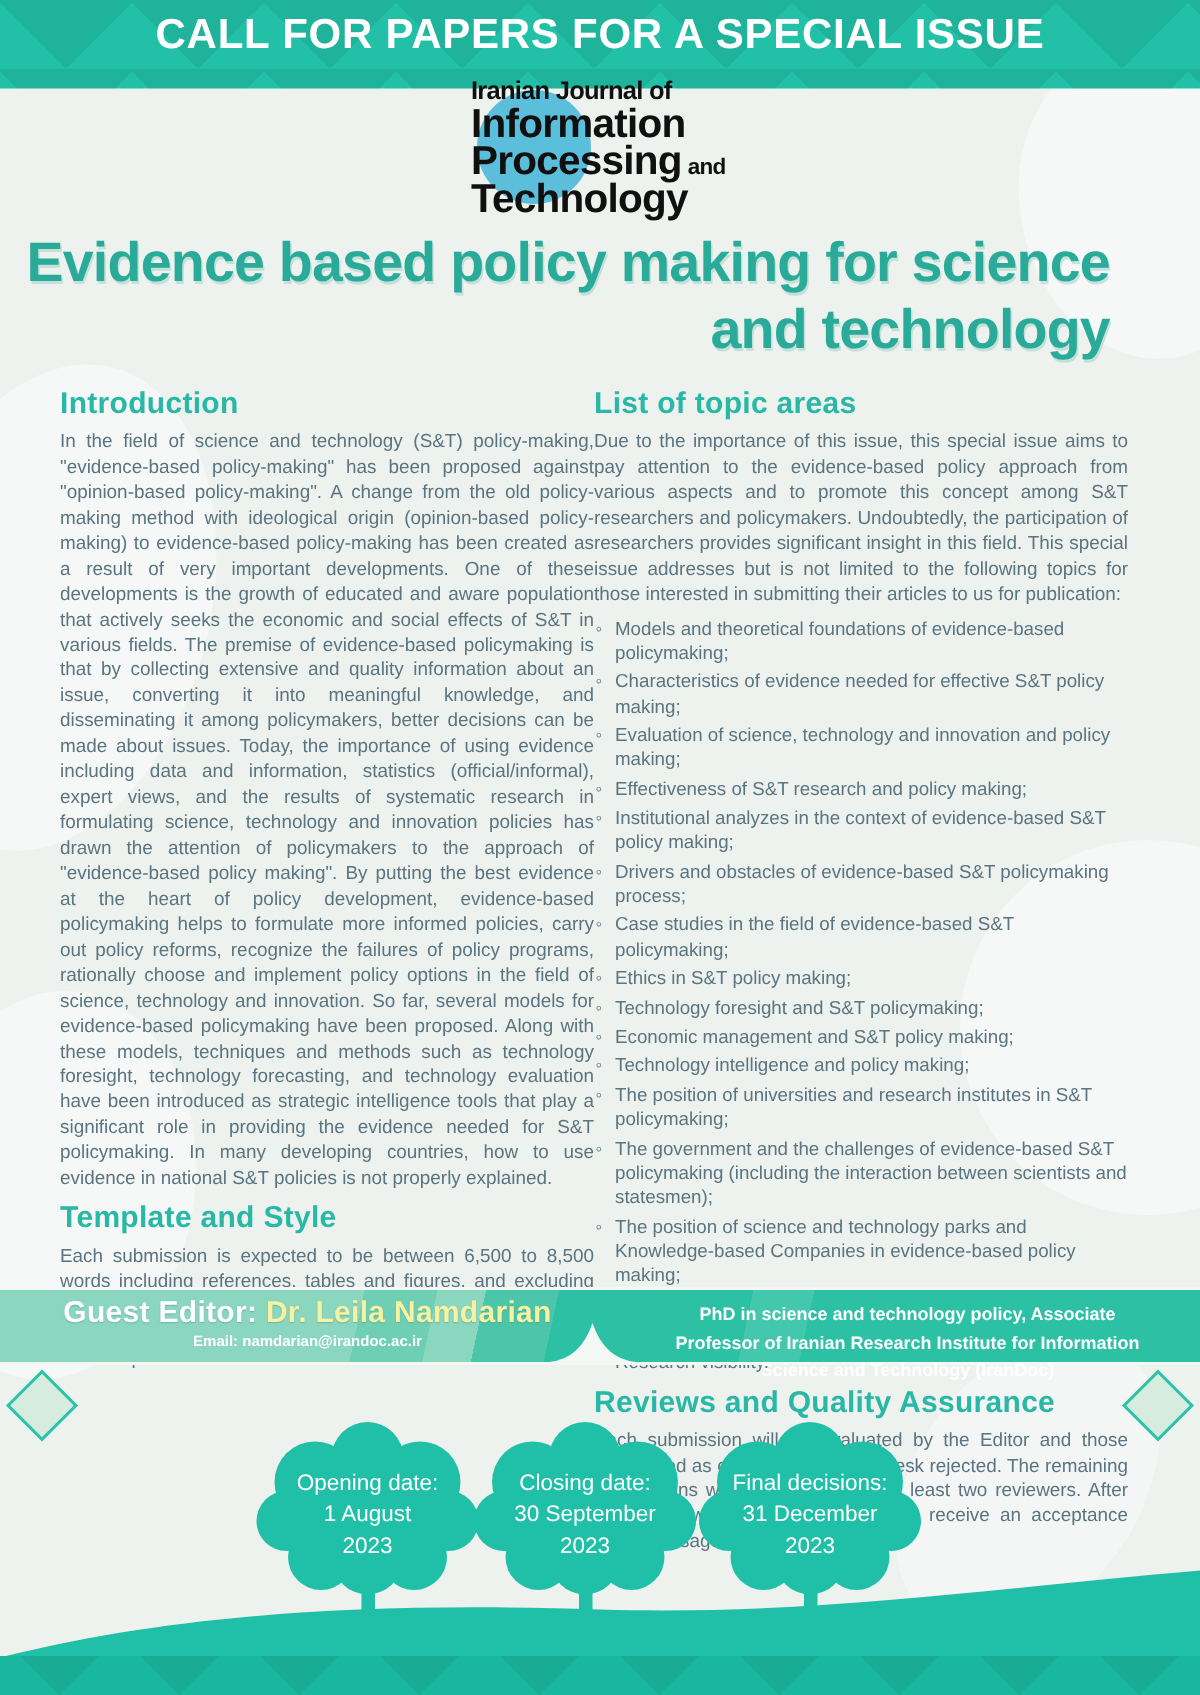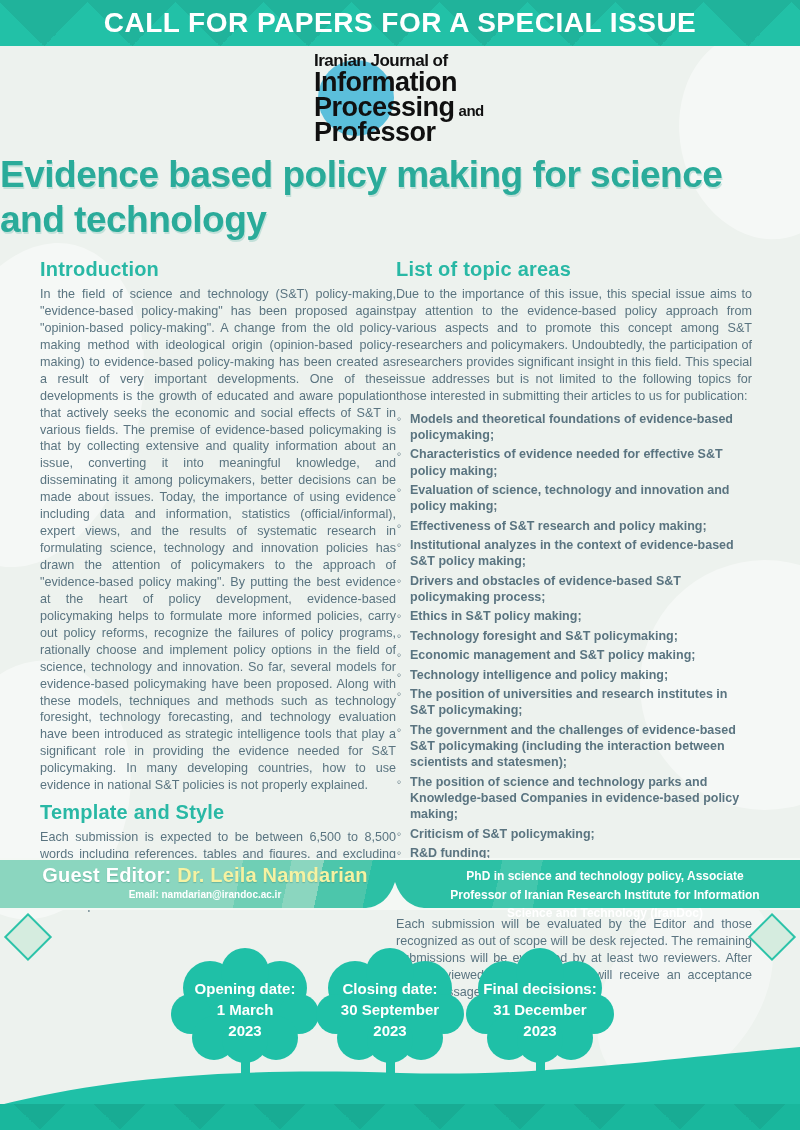--- a/index.html
+++ b/index.html
@@ -9,48 +9,48 @@
 
   
   .blob { position:absolute; background:rgba(255,255,255,0.45); border-radius:50%; }
   .blob.b1 { left:-70px; top:240px; width:210px; height:330px; transform:rotate(14deg); }
   .blob.b2 { right:-90px; top:560px; width:250px; height:250px; }
   .blob.b3 { right:-50px; top:30px;  width:170px; height:210px; transform:rotate(-12deg); }
   .blob.b4 { left:-60px; top:660px; width:190px; height:260px; transform:rotate(8deg); }
   .blob.b5 { right:40px; bottom:30px; width:150px; height:220px; transform:rotate(35deg); background:rgba(255,255,255,0.35); }
 
   
-  .top-banner { position:absolute; top:0; left:0; right:0; height:46px; background:#22c1a7; }
+  .top-banner { position:absolute; top:0; left:0; right:0; height:59px; background:#22c1a7; }
   .tri-overlay { position:absolute; inset:0;
     background-image:conic-gradient(from 315deg at 50% 100%, rgba(0,0,0,0.07) 0 90deg, transparent 0);
     background-size:88px 46px; }
   .top-banner h1 { position:relative; color:#fff; font-size:28px; font-weight:bold;
     text-align:center; line-height:46px; letter-spacing:0.5px; }
 
   
   .logo { position:absolute; top:52px; left:0; width:800px; height:96px; }
   .logo-circle { position:absolute; left:318px; top:8px; width:76px; height:76px;
     border-radius:50%; background:#47b7d8; opacity:0.88; }
   .logo-text { position:absolute; left:314px; top:0; color:#101010; font-weight:bold; letter-spacing:-0.5px; }
   .lt1 { font-size:17px; line-height:1.05; }
   .lt-big { font-size:27px; line-height:0.92; }
   .lt-and { font-size:15px; margin-left:4px; }
 
   
-  .poster-title { position:absolute; top:152px; left:0; width:740px; text-align:left;
+  .poster-title { position:absolute; top:152px; left:0; width:740px; text-align:right;
     color:#2aab9a; font-weight:bold; font-size:37px; line-height:1.22; letter-spacing:-0.5px;
     text-shadow:1px 2px 0 rgba(160,210,200,0.55); }
 
   
   .columns { position:absolute; top:258px; left:40px; width:724px; display:flex; }
   .col { width:356px; }
   .col h2 { color:#29b8a5; font-size:20px; font-weight:bold; margin:0 0 5px; letter-spacing:0.2px; }
   .col h2.later { margin-top:7px; }
   .col p { font-size:12.6px; line-height:1.345; color:#5a7480; text-align:justify; margin-bottom:6px; }
-  .topics { list-style:none; font-size:12.5px; line-height:1.3; color:#5a7480; margin:2px 0 4px;font-weight:bold; }
+  .topics { list-style:none; font-size:12.5px; line-height:1.3; color:#5a7480; margin:2px 0 4px; }
   .topics li { position:relative; padding-left:14px; margin-bottom:3.2px; }
   .topics li::before { content:"◦"; position:absolute; left:1px; top:0; color:#5a7480; }
 
   
   .editor-banner { position:absolute; top:858px; left:0; width:800px; height:52px;
     background:linear-gradient(102deg,
       #8bd6bf 0%, #8bd6bf 30%, #6fcfb5 30%, #6fcfb5 36%, #8bd6bf 36%, #8bd6bf 40%,
       #4cc6ab 40%, #4cc6ab 46%, #2cc0a5 46%, #2cc0a5 62%, #43c7ad 62%, #43c7ad 67%,
       #2cc0a5 67%, #2cc0a5 100%);
     border-top:2px solid #f4f8f4; border-bottom:2px solid #f4f8f4; }
@@ -70,21 +70,21 @@
     clip-path:polygon(0 0, 100% 0, calc(100% - 16px) 50%, 100% 100%, 0 100%, 16px 50%); }
   .diamond { position:absolute; top:920px; width:34px; height:34px; background:#d5ecdf;
     border:2px solid #2cc3a9; transform:rotate(45deg); }
   .diamond.dl { left:11px; } .diamond.dr { right:11px; }
 
   
   .tree { position:absolute; top:948px; width:150px; }
   .tree.t1 { left:170px; } .tree.t2 { left:315px; } .tree.t3 { left:465px; }
   .canopy { display:block; }
   .tree-text { position:absolute; top:30px; left:0; width:100%; text-align:center;
-    color:#fff; font-weight:bold; font-size:15px; line-height:1.4; }
+    color:#fff; font-weight:normal; font-size:15px; line-height:1.4; }
   .trunk { width:9px; height:42px; margin:-8px auto 0; background:#1fc0a7; }
 
   
   .hill { position:absolute; bottom:0; left:0; width:800px; height:95px; display:block; }
   .bottom-band { position:absolute; bottom:0; left:0; right:0; height:26px; background-color:#19b79d;
     background-image:conic-gradient(from 315deg at 50% 100%, rgba(0,0,0,0.06) 0 90deg, transparent 0);
     background-size:80px 26px; }
 </style>
 </head>
 <body>
@@ -101,21 +101,21 @@
     <div class="tri-overlay"></div>
     <h1>CALL FOR PAPERS FOR A SPECIAL ISSUE</h1>
   </header>
 
   <div class="logo">
     <span class="logo-circle"></span>
     <div class="logo-text">
       <div class="lt1">Iranian Journal of</div>
       <div class="lt-big">Information</div>
       <div class="lt-big"><span>Processing</span><span class="lt-and">and</span></div>
-      <div class="lt-big">Professor</div>
+      <div class="lt-big">Technology</div>
     </div>
   </div>
 
   <div class="poster-title">
     <div>Evidence based policy making for science</div>
     <div>and technology</div>
   </div>
 
   <main class="columns">
     <section class="col">
@@ -128,20 +128,21 @@
       <h2>List of topic areas</h2>
       <p>Due to the importance of this issue, this special issue aims to pay attention to the evidence-based policy approach from various aspects and to promote this concept among S&amp;T researchers and policymakers. Undoubtedly, the participation of researchers provides significant insight in this field. This special issue addresses but is not limited to the following topics for those interested in submitting their articles to us for publication:</p>
       <ul class="topics">
 
       <li>Models and theoretical foundations of evidence-based policymaking;</li>
           <li>Characteristics of evidence needed for effective S&amp;T policy making;</li>
           <li>Evaluation of science, technology and innovation and policy making;</li>
           <li>Effectiveness of S&amp;T research and policy making;</li>
           <li>Institutional analyzes in the context of evidence-based S&amp;T policy making;</li>
           <li>Drivers and obstacles of evidence-based S&amp;T policymaking process;</li>
+          <li>Case studies in the field of evidence-based S&amp;T policymaking;</li>
           <li>Ethics in S&amp;T policy making;</li>
           <li>Technology foresight and S&amp;T policymaking;</li>
           <li>Economic management and S&amp;T policy making;</li>
           <li>Technology intelligence and policy making;</li>
           <li>The position of universities and research institutes in S&amp;T policymaking;</li>
           <li>The government and the challenges of evidence-based S&amp;T policymaking (including the interaction between scientists and statesmen);</li>
           <li>The position of science and technology parks and Knowledge-based Companies in evidence-based policy making;</li>
           <li>Criticism of S&amp;T policymaking;</li>
           <li>R&amp;D funding;</li>
           <li>Research visibility.</li>
@@ -180,21 +181,21 @@
         <circle cx="75" cy="24" r="24"></circle>
           <circle cx="21" cy="66" r="20"></circle>
           <circle cx="129" cy="66" r="20"></circle>
         <circle cx="44" cy="90" r="22"></circle>
           <circle cx="106" cy="90" r="22"></circle>
           <circle cx="75" cy="92" r="23"></circle>
       </g>
     </svg>
     <div class="tree-text">
       <div>Opening date:</div>
-      <div>1 March</div>
+      <div>1 August</div>
       <div>2023</div>
     </div>
     <div class="trunk"></div>
   </div>
 
   <div class="tree t2">
     <svg class="canopy" width="150" height="115" viewBox="0 0 150 115">
       <g fill="#1fc0a7">
         <circle cx="75" cy="58" r="44"></circle>
           <circle cx="40" cy="40" r="27"></circle>

